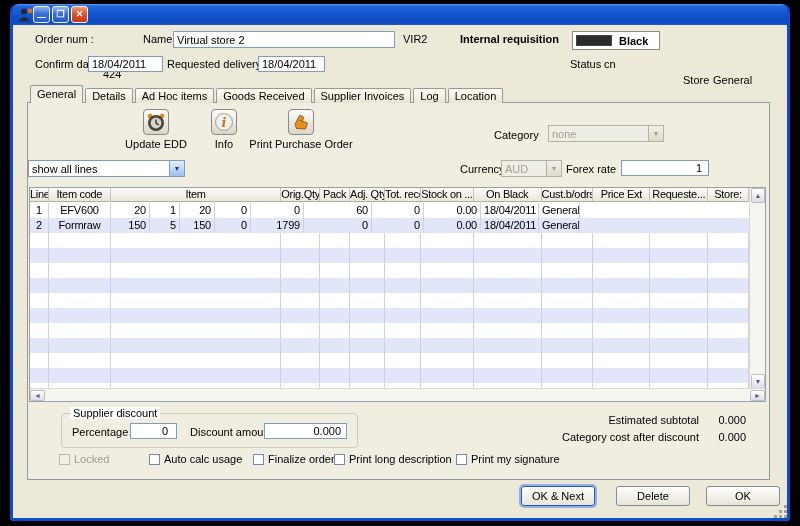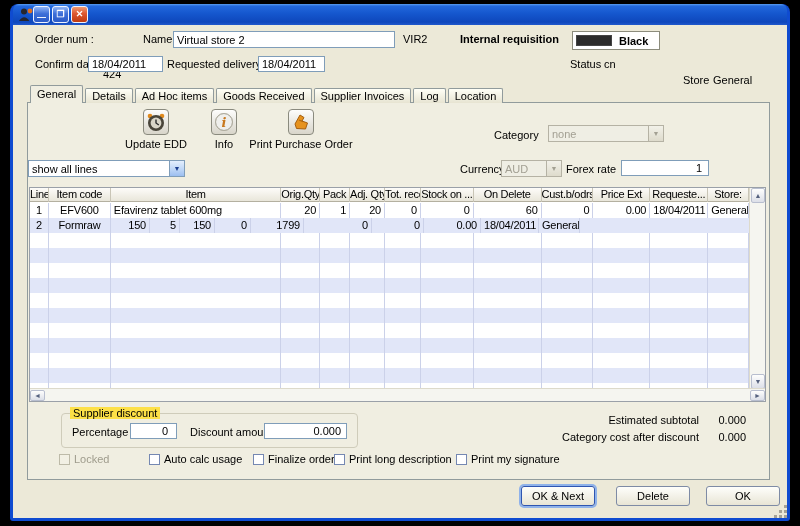--- a/index.html
+++ b/index.html
@@ -74,21 +74,21 @@
   .vscroll { position: absolute; right: 0; top: 0; width: 16px; height: 201px; background: #F5F5F0; border-left: 1px solid #DDDACB; }
   .hscroll { position: absolute; left: 0; bottom: 0; width: 735px; height: 13px; background: #F5F5F0; border-top: 1px solid #DDDACB; }
   .sbtn { position: absolute; background: linear-gradient(180deg,#FEFEFD,#DCDFE8); border: 1px solid #B8BECF;
           border-radius: 2px; color: #55617E; text-align: center; }
   .sbtn.v { width: 14px; height: 15px; left: 1px; font-size: 7px; line-height: 14px; }
   .sbtn.h { width: 15px; height: 11px; top: 1px; font-size: 7px; line-height: 10px; }
 
   
   .groupbox { position: absolute; left: 33px; top: 310px; width: 297px; height: 35px;
               border: 1px solid #CFCCBA; border-radius: 4px; }
-  .groupbox .legend { position: absolute; top: -7px; left: 8px; background: #fde047; padding: 0 3px; }
+  .groupbox .legend { position: absolute; top: -7px; left: 8px; background: #ffffff; padding: 0 3px; }
   .totline { position: absolute; white-space: nowrap; }
   .r70 { right: 70px; text-align: right; }
   .r23 { right: 23px; text-align: right; }
 
   
   .cbwrap { position: absolute; top: 350px; display: flex; align-items: center; }
   .cbox { width: 11px; height: 11px; border: 1px solid #7588B2; background: #fff; display: inline-block; }
   .cblabel { margin-left: 4px; white-space: nowrap; }
   .cbwrap.disabled .cbox { border-color: #BDBAA8; background: #F2F0E4; }
   .cbwrap.disabled .cblabel { color: #9F9C8D; text-align: center; }
@@ -213,31 +213,30 @@
         <div class="lines-table">
           <div class="thead">
               <div class="hcell" style="width: 19px;">Line</div>
               <div class="hcell" style="width: 62px;">Item code</div>
               <div class="hcell" style="width: 171px;">Item</div>
               <div class="hcell" style="width: 39px;">Orig.Qty</div>
               <div class="hcell" style="width: 30px;">Pack</div>
               <div class="hcell" style="width: 35px;">Adj. Qty</div>
               <div class="hcell" style="width: 36px;">Tot. recei...</div>
               <div class="hcell" style="width: 53px;">Stock on ...</div>
-              <div class="hcell" style="width: 68px;">On Delete</div>
+              <div class="hcell" style="width: 68px;">On Black</div>
               <div class="hcell" style="width: 52px;">Cust.b/odrs</div>
               <div class="hcell" style="width: 57px;">Price Ext</div>
               <div class="hcell" style="width: 58px;">Requeste...</div>
               <div class="hcell" style="width: 41px;">Store:</div>
             </div>
           <div class="tbody">
               <div class="trow">
                 <div class="tcell" style="width: 19px; text-align: center;">1</div>
                 <div class="tcell" style="width: 62px; text-align: center;">EFV600</div>
-                <div class="tcell" style="width: 171px; text-align: left;">Efavirenz tablet 600mg</div>
                 <div class="tcell" style="width: 39px; text-align: right;">20</div>
                 <div class="tcell" style="width: 30px; text-align: right;">1</div>
                 <div class="tcell" style="width: 35px; text-align: right;">20</div>
                 <div class="tcell" style="width: 36px; text-align: right;">0</div>
                 <div class="tcell" style="width: 53px; text-align: right;">0</div>
                 <div class="tcell" style="width: 68px; text-align: right;">60</div>
                 <div class="tcell" style="width: 52px; text-align: right;">0</div>
                 <div class="tcell" style="width: 57px; text-align: right;">0.00</div>
                 <div class="tcell" style="width: 58px; text-align: left;">18/04/2011</div>
                 <div class="tcell" style="width: 41px; text-align: left;">General</div>

